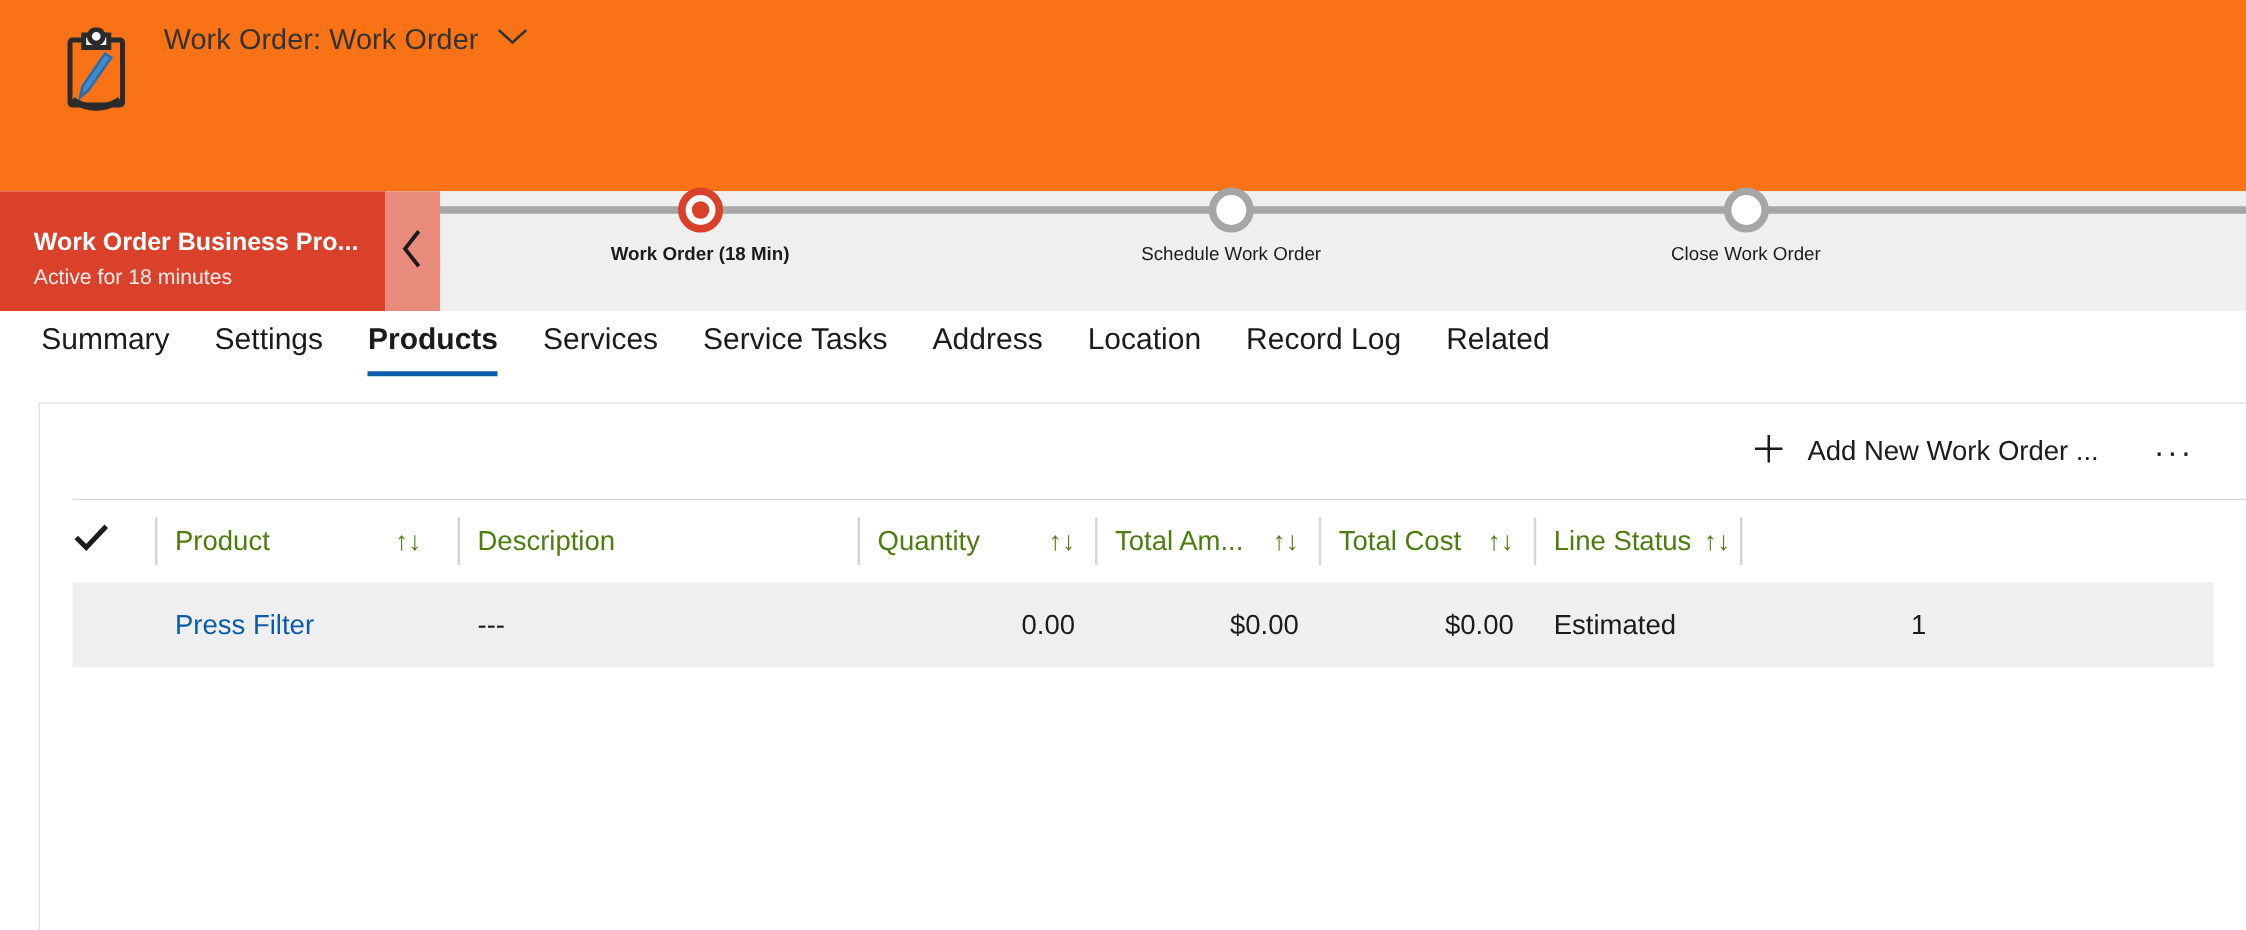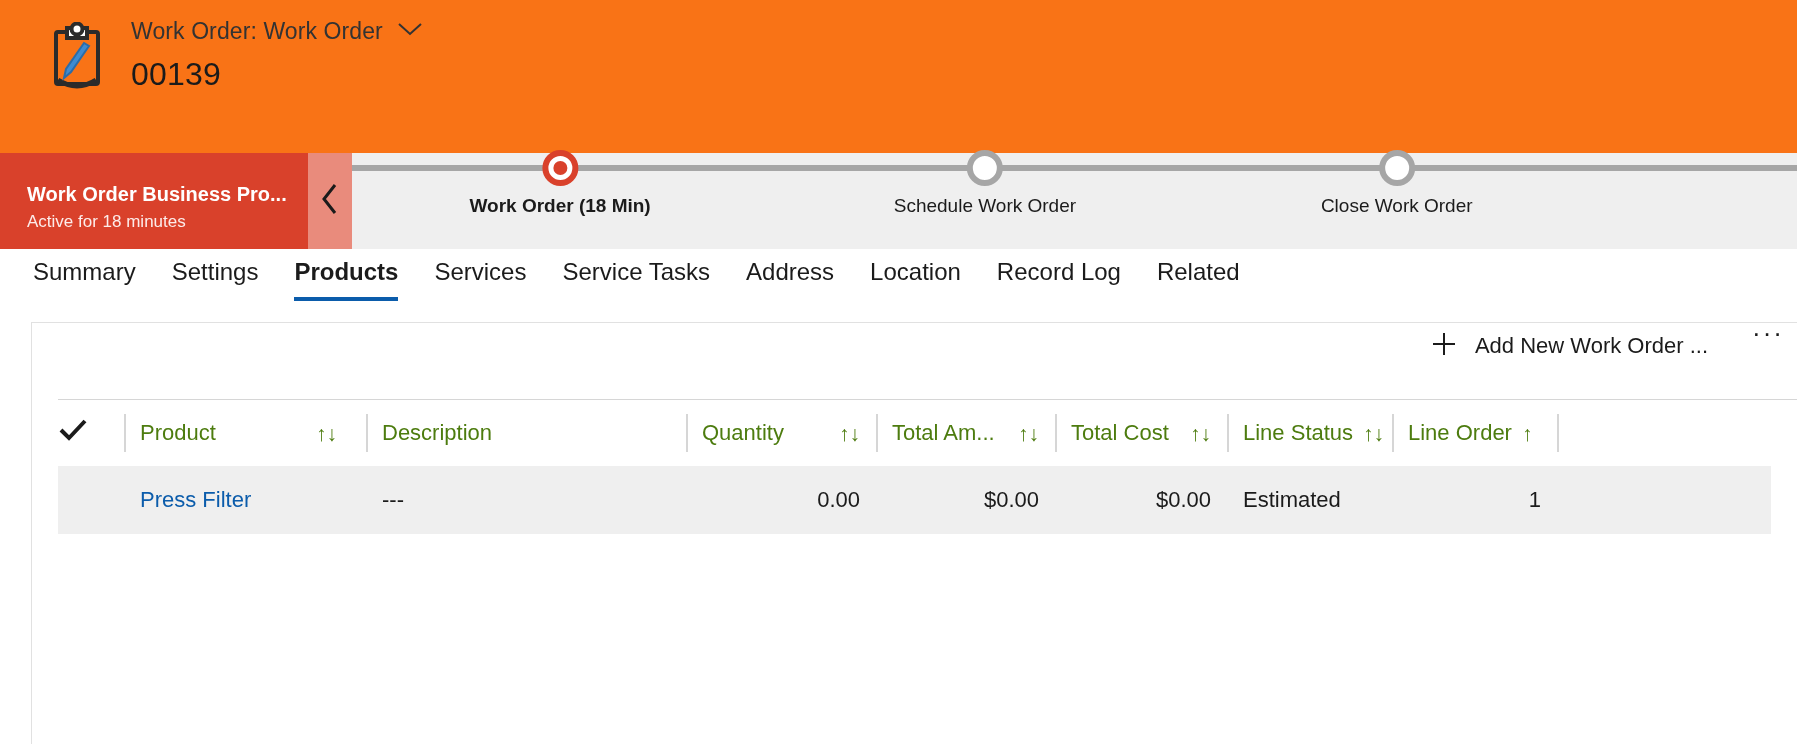--- a/index.html
+++ b/index.html
@@ -64,21 +64,21 @@
   .stage-dot {
     width: 36px; height: 36px; border-radius: 50%;
     background: #fff; border: 6px solid #a6a6a6; margin-top: -3px;
     display: flex; align-items: center; justify-content: center;
   }
   .stage.active .stage-dot { border-color: #d9412b; }
   .stage.active .stage-dot::after {
     content: ""; width: 14px; height: 14px; border-radius: 50%; background: #d9412b;
   }
   .stage-label {
-    margin-top: 9px; font-size: 19px; color: #1b1b1b; white-space: nowrap;
+    margin-top: 9px; font-size: 15px; color: #1b1b1b; white-space: nowrap;
   }
   .stage.active .stage-label { font-weight: bold; }
 
   
   .tabs {
     position: absolute; left: 0; top: 249px; width: 1797px; height: 73px;
     background: #fff; display: flex; align-items: flex-start; padding-left: 33px;
   }
   .tab {
     position: relative; font-size: 24px; color: #1b1b1b; line-height: 34px;
@@ -89,22 +89,22 @@
     content: ""; position: absolute; left: 0; right: 0; bottom: 0;
     height: 4px; background: #0b5cab;
   }
 
   
   .grid-panel {
     position: absolute; left: 31px; top: 322px; right: 0; bottom: 0;
     background: #fff; border-left: 1px solid #e1e1e1; border-top: 1px solid #e1e1e1;
   }
   .grid-toolbar {
-    position: relative; height: 76px; display: flex; align-items: flex-start;
-    justify-content: flex-end; padding-right: 5px; gap: 0;
+    position: relative; height: 76px; display: flex; align-items: center;
+    justify-content: flex-end; padding-right: 34px; gap: 0;
   }
   .cmd {
     display: flex; align-items: center; gap: 16px; cursor: pointer;
     padding: 6px 10px; margin-right: 26px;
   }
   .cmd-label { font-size: 22px; color: #1b1b1b; white-space: nowrap; }
   .overflow-btn {
     font-size: 26px; color: #1b1b1b; letter-spacing: 2px; cursor: pointer;
     padding: 2px 8px; line-height: 16px;
   }
@@ -164,21 +164,20 @@
     </div>
     <div class="record-title-wrap">
       <div class="record-entity-row">
         <div class="record-entity">Work Order: Work Order</div>
         <span class="chev-down">
           <svg width="26" height="16" viewBox="0 0 26 16">
             <path d="M2 3 L13 13 L24 3" fill="none" stroke="#333" stroke-width="2"></path>
           </svg>
         </span>
       </div>
-      <div class="record-name">00139</div>
     </div>
   </div>
 
   <div class="bpf">
     <div class="bpf-name-block">
       <div class="bpf-name">Work Order Business Pro...</div>
       <div class="bpf-sub">Active for 18 minutes</div>
     </div>
     <div class="bpf-collapse">
       <span>
@@ -297,26 +296,20 @@
         </div>
       </div>
 
       <div class="hcell sep c-status">
         <div class="hcell-inner">
           <span>Line Status</span>
           <span class="sort-ic">↑↓</span>
         </div>
       </div>
 
-      <div class="hcell sep c-order">
-        <div class="hcell-inner">
-          <span>Line Order</span>
-          <span class="sort-ic">↑</span>
-        </div>
-      </div>
       <div class="hcell sep" style="width:10px"></div>
     </div>
 
     <div class="data-row">
       <div class="dcell c-check"></div>
       <div class="dcell link c-product">Press Filter</div>
       <div class="dcell c-prod-sort"></div>
       <div class="dcell c-desc">---</div>
       <div class="dcell numeric c-qty">0.00</div>
       <div class="dcell numeric c-amt">$0.00</div>

